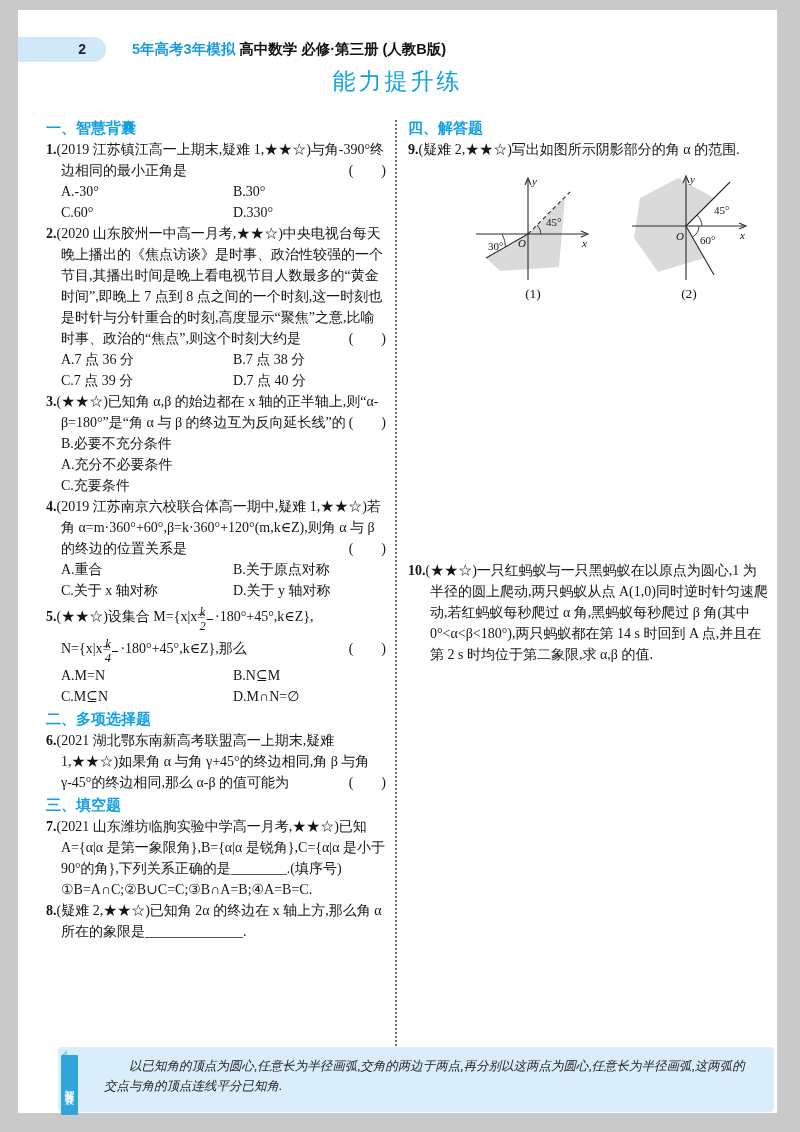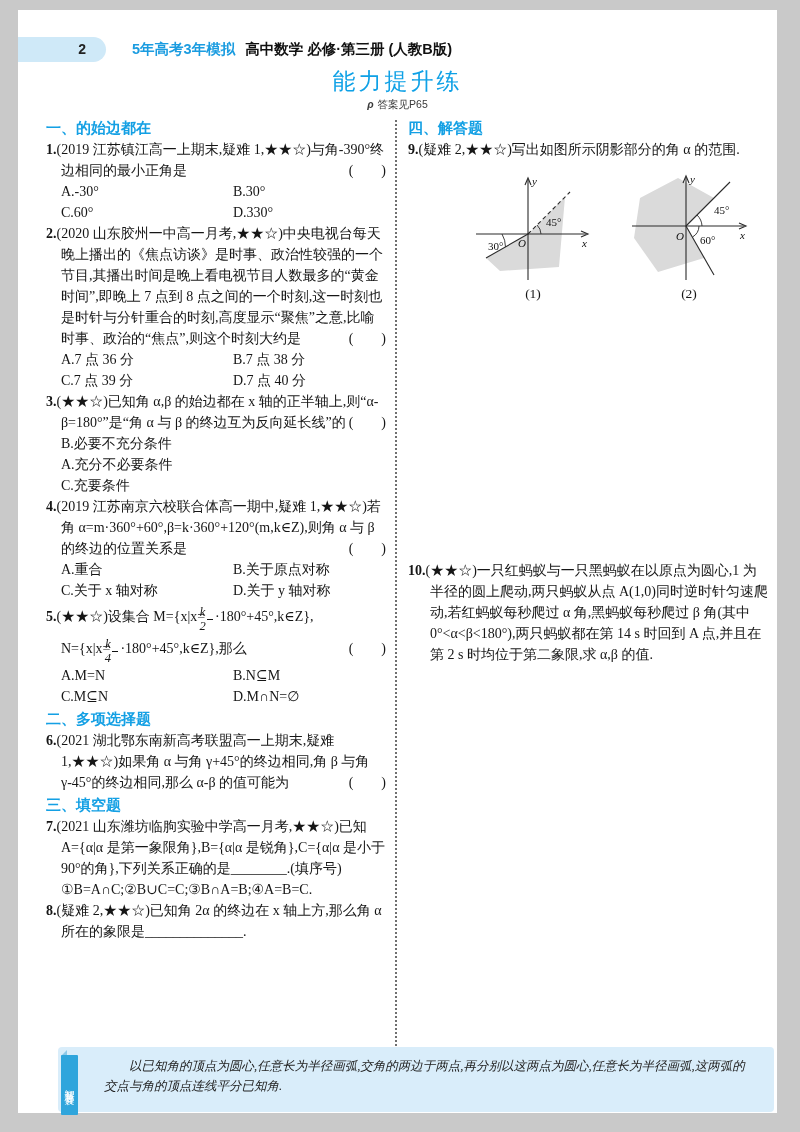--- a/index.html
+++ b/index.html
@@ -4,21 +4,21 @@
 <style>
   *{margin:0;padding:0;box-sizing:border-box}
   html,body{width:800px;height:1132px}
   body{background:#c9c9c9;font-family:"Liberation Serif","DejaVu Serif",serif;color:#161616;position:relative;overflow:hidden}
   .page{position:absolute;left:18px;top:10px;width:759px;height:1103px;background:#ffffff}
 
   
   .hdr{position:absolute;top:26px;left:0;right:0;height:26px;display:flex;align-items:center;font-family:"Liberation Sans","DejaVu Sans",sans-serif}
   .pill{width:88px;height:25px;background:#cfe9f8;border-radius:0 13px 13px 0;text-align:right;padding-right:20px;line-height:25px;font-weight:bold;font-size:14px;color:#222}
   .series{color:#1b9ce0;font-weight:bold;font-size:14.5px;margin-left:26px}
-  .subtitle{color:#111;font-weight:bold;font-size:14.5px;margin-left:10px}
+  .subtitle{color:#111;font-weight:bold;font-size:14.5px;margin-left:4px}
 
   .ptitle{position:absolute;top:56px;left:0;width:100%;text-align:center;font-family:"Liberation Sans","DejaVu Sans",sans-serif;font-weight:normal;font-size:23px;color:#0fa1e6;letter-spacing:3px}
   .ansref{position:absolute;top:88px;left:0;width:100%;text-align:center;font-size:10.5px;color:#3a3a3a;font-family:"Liberation Sans","DejaVu Sans",sans-serif}
   .aicon{font-weight:bold;font-style:italic;margin-right:4px}
 
   
   .columns{position:absolute;top:106px;left:28px;width:726px;display:flex;font-size:14px;line-height:21px}
   .colL{width:340px}
   .divider{border-left:2px dotted #6f6f6f;height:926px;margin:4px 11px 0 9px}
   .colR{flex:1;padding-right:2px}
@@ -59,26 +59,25 @@
 
 <div class="page">
 
   <div class="hdr">
     <div class="pill"><span>2</span></div>
     <span class="series">5年高考3年模拟</span>
     <span class="subtitle">高中数学 必修·第三册 (人教B版)</span>
   </div>
 
   <div class="ptitle">能力提升练</div>
-  <div class="ansref"><span class="aicon">ρ</span><span>答案见P65</span></div>
 
   <div class="columns">
 
     <div class="colL">
-      <div class="sec">一、的始边都在</div>
+      <div class="sec">一、智慧背囊</div>
 
       <div>
         <p class="qp"><span class="qnum">1.</span><span>(2019 江苏镇江高一上期末,疑难 1,★★☆)与角-390°终边相同的最小正角是</span><span class="bracket">(　　)</span></p>
         <div class="opts2">
           <span>A.-30°</span>
           <span>B.30°</span>
           <span>C.60°</span>
           <span>D.330°</span>
         </div>
       </div>

